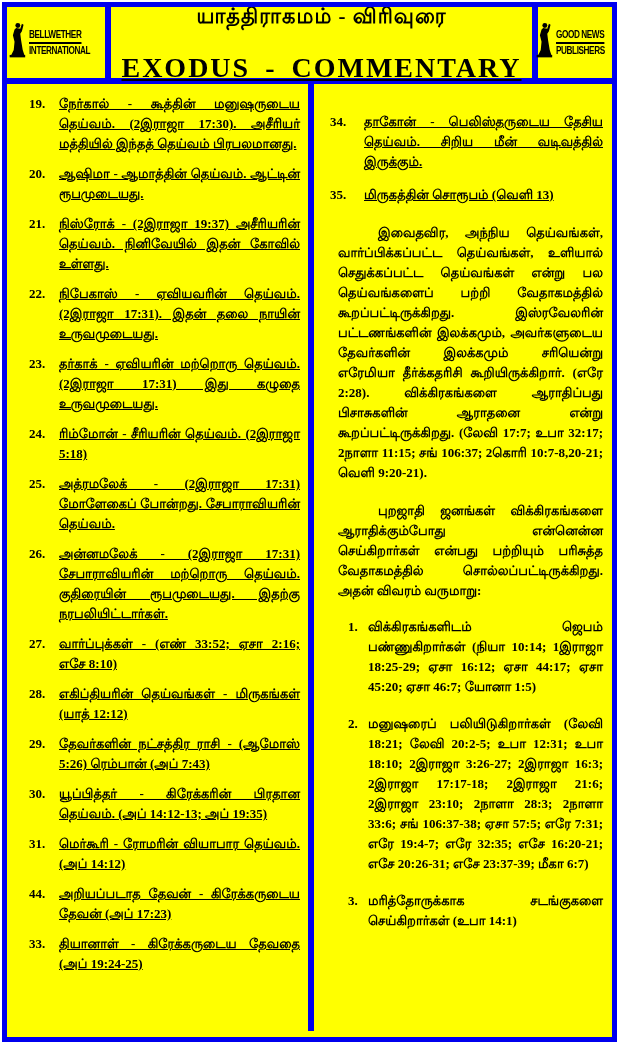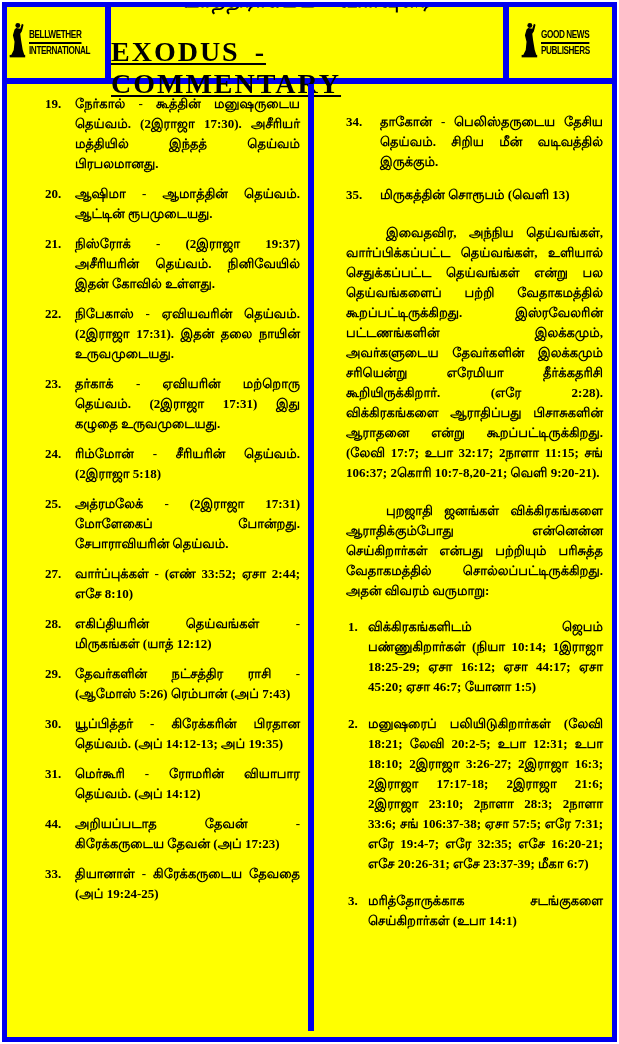--- a/index.html
+++ b/index.html
@@ -24,21 +24,21 @@
     box-sizing:border-box;
     border-bottom:6px solid #0000ee;
   }
   .logo-cell {
     box-sizing:border-box;
     display:flex; align-items:center; justify-content:center;
     gap:3px;
     padding:2px;
   }
   .logo-left  { width:104px; border-right:6px solid #0000ee; }
-  .logo-right { width:109px; border-left:6px solid #0000ee; }
+  .logo-right { width:80px; border-left:6px solid #0000ee; }
   .logo-figure { flex:0 0 auto; }
   .logo-text {
     display:inline-block;
     font-family:"Liberation Sans", sans-serif;
     font-weight:bold;
     font-size:10px; line-height:12px;
     letter-spacing:-0.5px;
     transform:scaleX(0.82);
     transform-origin:left center;
     white-space:nowrap;
@@ -66,28 +66,28 @@
   .col-left {
     width:307px;
     border-right:6px solid #0000ee;
     padding:10px 8px 0 20px;
   }
   .col-right {
     flex:1;
     padding:28px 9px 0 16px;
   }
   ol.items { list-style:none; margin:0; padding:0; }
-  .items li { position:relative; padding-left:32px; margin:0 0 10px 16px; text-align:justify; }
+  .items li { position:relative; padding-left:32px; margin:0 0 10px 0; text-align:justify;text-decoration:underline; }
   .items li .num { position:absolute; left:2px; top:0; }
 
   .r-items { margin-left:22px; }
   .r-items li { padding-left:34px; margin-bottom:13px; }
   .r-items li .num { left:0; }
 
-  .para { margin:18px 0 0 16px; text-indent:40px; }
+  .para { margin:18px 0 0 8px; text-indent:40px; }
 
   ol.num-list { list-style:none; margin:16px 0 0 18px; padding:0; }
   .num-list li { position:relative; padding-left:20px; margin:0 0 17px 0; text-align:justify; }
   .num-list li .num { position:absolute; left:0; top:0; }
 </style>
 </head>
 <body>
 
 <div class="frame">
 
@@ -136,21 +136,22 @@
 
     <div class="col col-left">
       <ol class="items">
         <li><span class="num">19.</span><span class="txt">நேர்கால் - கூத்தின் மனுஷருடைய தெய்வம். (2இராஜா 17:30). அசீரியர் மத்தியில் இந்தத் தெய்வம் பிரபலமானது.</span></li>
         <li><span class="num">20.</span><span class="txt">ஆஷிமா - ஆமாத்தின் தெய்வம். ஆட்டின் ரூபமுடையது.</span></li>
         <li><span class="num">21.</span><span class="txt">நிஸ்ரோக் - (2இராஜா 19:37) அசீரியரின் தெய்வம். நினிவேயில் இதன் கோவில் உள்ளது.</span></li>
         <li><span class="num">22.</span><span class="txt">நிபேகாஸ் - ஏவியவரின் தெய்வம். (2இராஜா 17:31). இதன் தலை நாயின் உருவமுடையது.</span></li>
         <li><span class="num">23.</span><span class="txt">தர்காக் - ஏவியரின் மற்றொரு தெய்வம். (2இராஜா 17:31) இது கழுதை உருவமுடையது.</span></li>
         <li><span class="num">24.</span><span class="txt">ரிம்மோன் - சீரியரின் தெய்வம். (2இராஜா 5:18)</span></li>
         <li><span class="num">25.</span><span class="txt">அத்ரமலேக் - (2இராஜா 17:31) மோளேகைப் போன்றது. சேபாராவியரின் தெய்வம்.</span></li>
-        <li><span class="num">27.</span><span class="txt">வார்ப்புக்கள் - (எண் 33:52; ஏசா 2:44; எசே 8:10)</span></li>
+        <li><span class="num">26.</span><span class="txt">அன்னமலேக் - (2இராஜா 17:31) சேபாராவியரின் மற்றொரு தெய்வம். குதிரையின் ரூபமுடையது. இதற்கு நரபலியிட்டார்கள்.</span></li>
+        <li><span class="num">27.</span><span class="txt">வார்ப்புக்கள் - (எண் 33:52; ஏசா 2:16; எசே 8:10)</span></li>
         <li><span class="num">28.</span><span class="txt">எகிப்தியரின் தெய்வங்கள் - மிருகங்கள் (யாத் 12:12)</span></li>
         <li><span class="num">29.</span><span class="txt">தேவர்களின் நட்சத்திர ராசி - (ஆமோஸ் 5:26) ரெம்பான் (அப் 7:43)</span></li>
         <li><span class="num">30.</span><span class="txt">யூப்பித்தர் - கிரேக்கரின் பிரதான தெய்வம். (அப் 14:12-13; அப் 19:35)</span></li>
         <li><span class="num">31.</span><span class="txt">மெர்கூரி - ரோமரின் வியாபார தெய்வம். (அப் 14:12)</span></li>
         <li><span class="num">44.</span><span class="txt">அறியப்படாத தேவன் - கிரேக்கருடைய தேவன் (அப் 17:23)</span></li>
         <li><span class="num">33.</span><span class="txt">தியானாள் - கிரேக்கருடைய தேவதை (அப் 19:24-25)</span></li>
       </ol>
     </div>
 
     <div class="col col-right">

